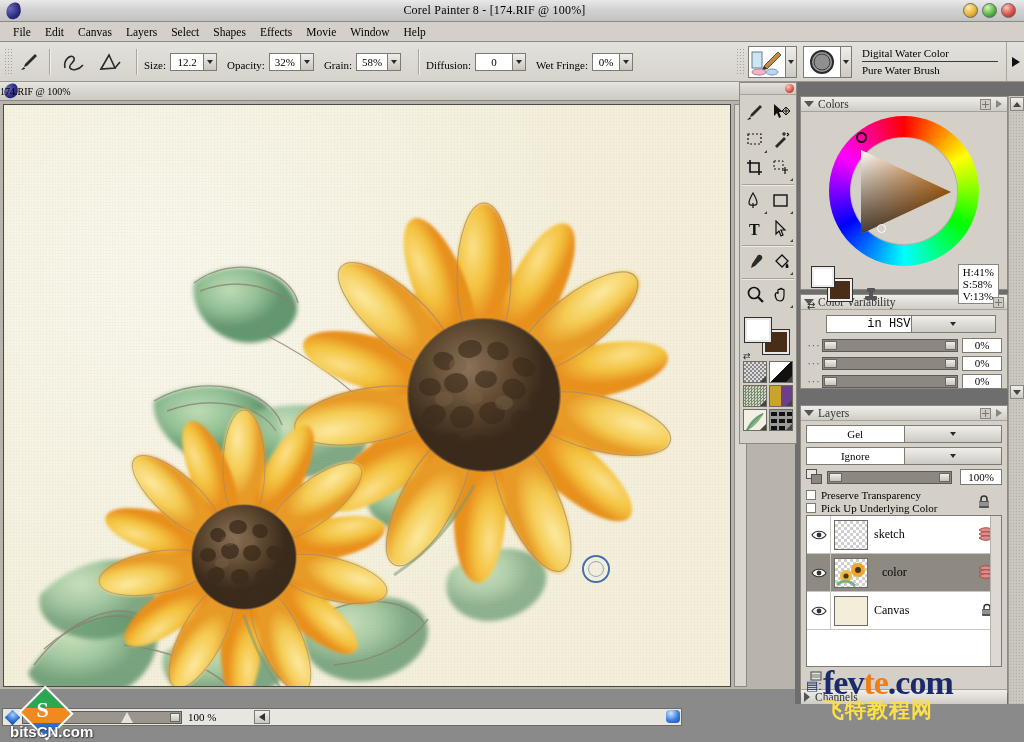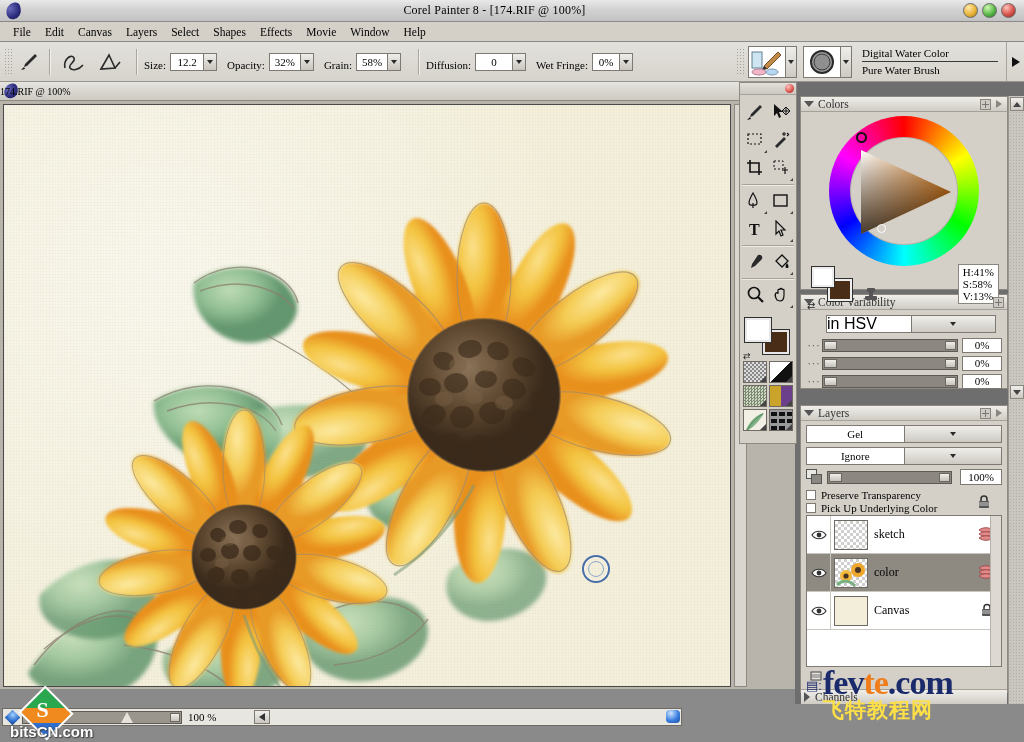--- a/index.html
+++ b/index.html
@@ -315,22 +315,22 @@
     background: #fff; border: 1px solid #8a867f; padding: 1px 4px;
     font-family: "Liberation Serif", serif; font-size: 11px; line-height: 12px; color: #000;
   }
 
   
   .cv-select {
     display: flex; align-items: stretch; height: 18px;
     border: 1px solid #7e7a73; background: #fff; margin: 2px 6px 5px 20px;
   }
   .cv-select span {
-    flex: 1; text-align: left; font-family: Liberation Sans, sans-serif;
-    font-size: 16px; line-height: 16px; color: #000;
+    flex: 1; text-align: right; font-family: Liberation Mono, monospace;
+    font-size: 12px; line-height: 16px; color: #000;
   }
   .slider-row { display: flex; align-items: center; margin-bottom: 3px; }
   .slider-dots { font-size: 10px; color: #555; width: 16px; text-align: center; letter-spacing: 1px; }
   .slider-track {
     flex: 1; height: 13px; background: #8c8881;
     border: 1px solid #5d5a55; position: relative; margin-right: 4px;
   }
   .slider-knob-l {
     position: absolute; left: 1px; top: 1px; width: 13px; height: 9px;
     background: linear-gradient(to bottom, #f0eeea, #c6c3bc); border: 1px solid #6b6862;
@@ -393,21 +393,21 @@
     background-size: 6px 6px;
     background-image:
       linear-gradient(45deg, #cfcfcf 25%, transparent 25%, transparent 75%, #cfcfcf 75%),
       linear-gradient(45deg, #cfcfcf 25%, #fff 25%, #fff 75%, #cfcfcf 75%);
     background-position: 0 0, 3px 3px;
     position: relative; overflow: hidden;
   }
   .lyr-name {
     flex: 1; font-family: "Liberation Serif", serif; font-size: 12px; color: #000;
   }
-  .lyr-item.sel .lyr-name { color: #000; }
+  .lyr-item.sel .lyr-name { color: #000; margin-left: 8px; }
   .lyr-badge { margin-right: 6px; }
   .layers-scroll {
     position: absolute; right: 0; top: 0; width: 11px; height: 100%;
     background: #ddd9d2; border-left: 1px solid #b5b1aa;
   }
   .layers-foot {
     height: 18px; display: flex; align-items: center; padding: 2px 3px; position: relative;
   }
   .channels-bar {
     height: 15px; background: linear-gradient(to bottom, #f0eee9, #cfccc5);

